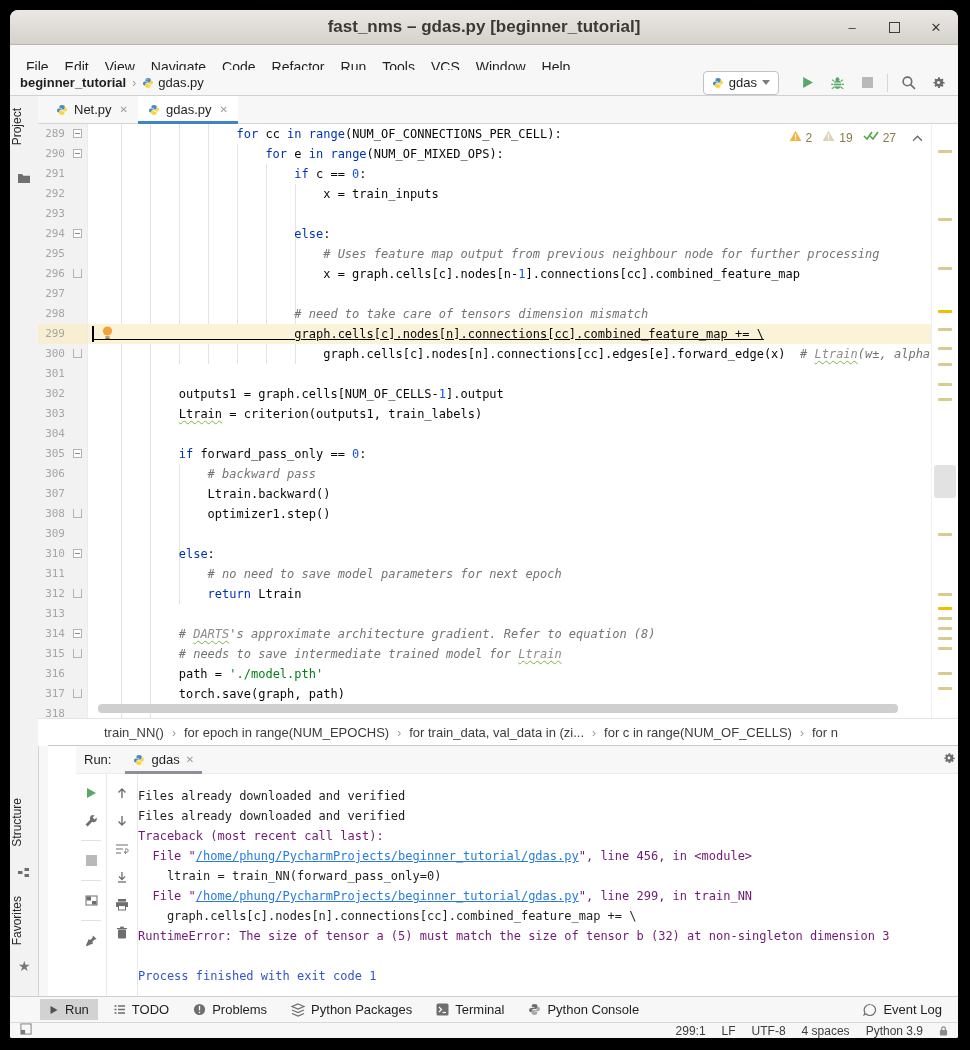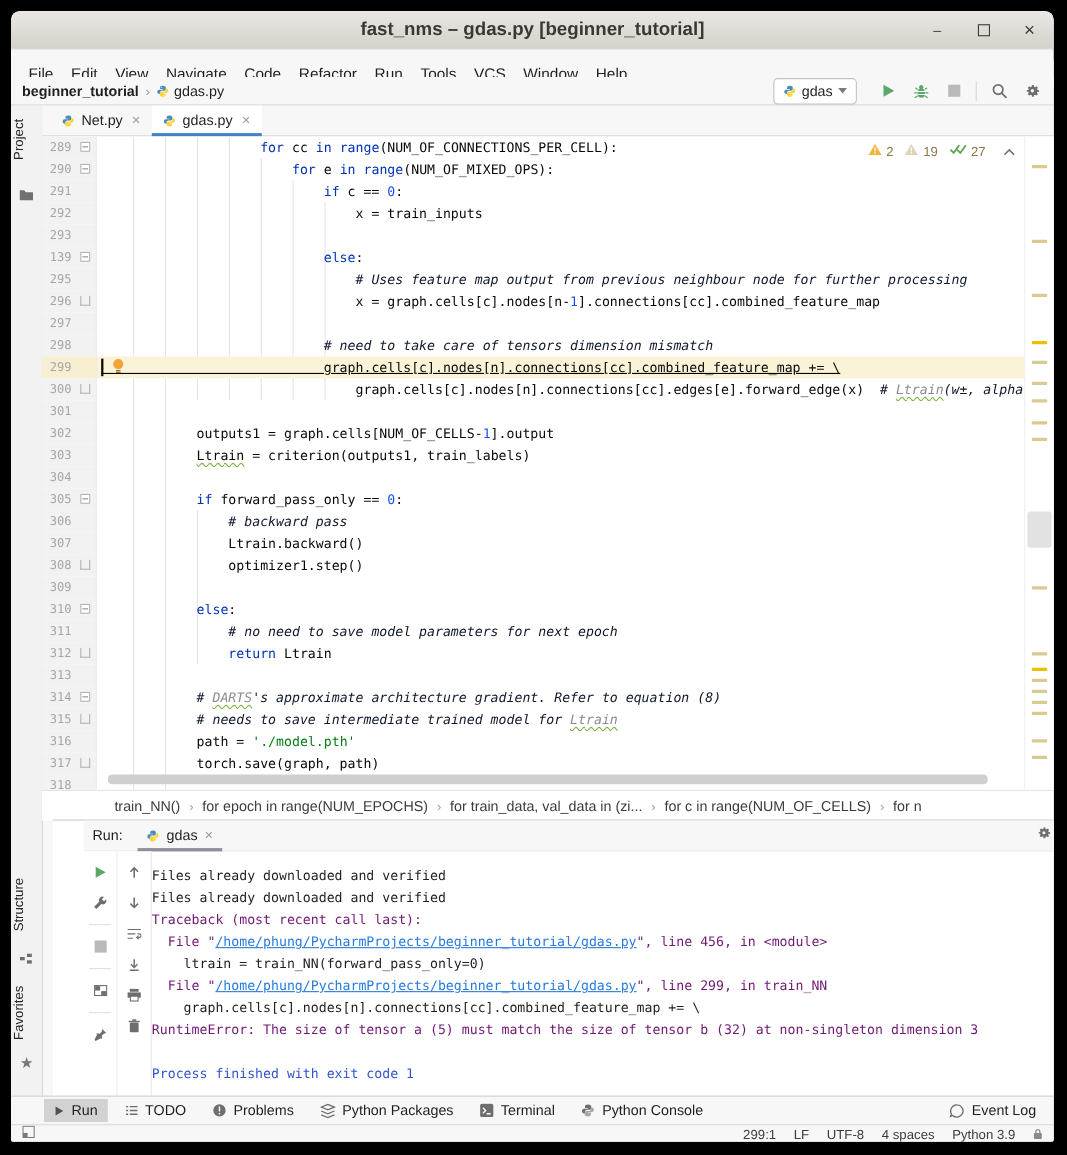--- a/index.html
+++ b/index.html
@@ -56,21 +56,21 @@
   .cline.cur .gut{background:#f8efd2;}
   .lno{position:absolute;right:22px;top:0;font-family:"DejaVu Sans Mono",monospace;font-size:11px;color:#a6a6a6;}
   .fold{position:absolute;right:5px;top:5px;width:9px;height:9px;box-sizing:border-box;}
   .fold.s{border:1px solid #b3b3b3;background:#fff;}
   .fold.s:after{content:"";position:absolute;left:1px;right:1px;top:3px;height:1px;background:#8a8a8a;}
   .fold.e{border:1px solid #b3b3b3;border-top:none;background:transparent;}
   .codetext{font-family:"DejaVu Sans Mono",monospace;font-size:12px;white-space:pre;padding-left:4px;color:#080808;}
   .tk-k{color:#0033b3;}
   .tk-n{color:#1750eb;}
   .tk-s{color:#067d17;}
-  .tk-c{color:#0f172a;font-style:italic;}
+  .tk-c{color:#737373;font-style:italic;}
   .tk-cw{color:#8c8c8c;font-style:italic;text-decoration:underline wavy #7fb347 1px;text-underline-offset:2px;}
   .tk-pw{color:#080808;text-decoration:underline wavy #7fb347 1px;text-underline-offset:2px;}
   .caret-bar{position:absolute;left:54px;top:2px;width:2px;height:16px;background:#000;}
   .bulb{position:absolute;left:64px;top:2px;}
   .inspections{position:absolute;top:4px;right:8px;display:flex;align-items:center;gap:4px;
                font-size:12px;color:#7a7a7a;background:rgba(255,255,255,.9);padding:2px 4px;}
   .insp-count{margin-right:6px;color:#8a7a4a;}
   .hscroll{position:absolute;left:60px;top:580px;width:800px;height:9px;background:#cfcfcf;border-radius:4px;}
   .estripe{position:absolute;right:0;top:0;width:26px;height:594px;background:#fff;border-left:1px solid #f0f0f0;}
   .emark{position:absolute;left:6px;width:14px;height:3px;border-radius:1px;}
@@ -272,21 +272,21 @@
           <span class="codetext"><span class="tk-p">                                x = train_inputs</span></span>
         </div>
         <div class="cline">
           <span class="gut">
             <span class="lno">293</span>
           </span>
           <span class="codetext"></span>
         </div>
         <div class="cline">
           <span class="gut">
-            <span class="lno">139</span>
+            <span class="lno">294</span>
             <span class="fold s"></span>
           </span>
           <span class="codetext"><span class="tk-p">                            </span><span class="tk-k">else</span><span class="tk-p">:</span></span>
         </div>
         <div class="cline">
           <span class="gut">
             <span class="lno">295</span>
           </span>
           <span class="codetext"><span class="tk-p">                                </span><span class="tk-c"># Uses feature map output from previous neighbour node for further processing</span></span>
         </div>

